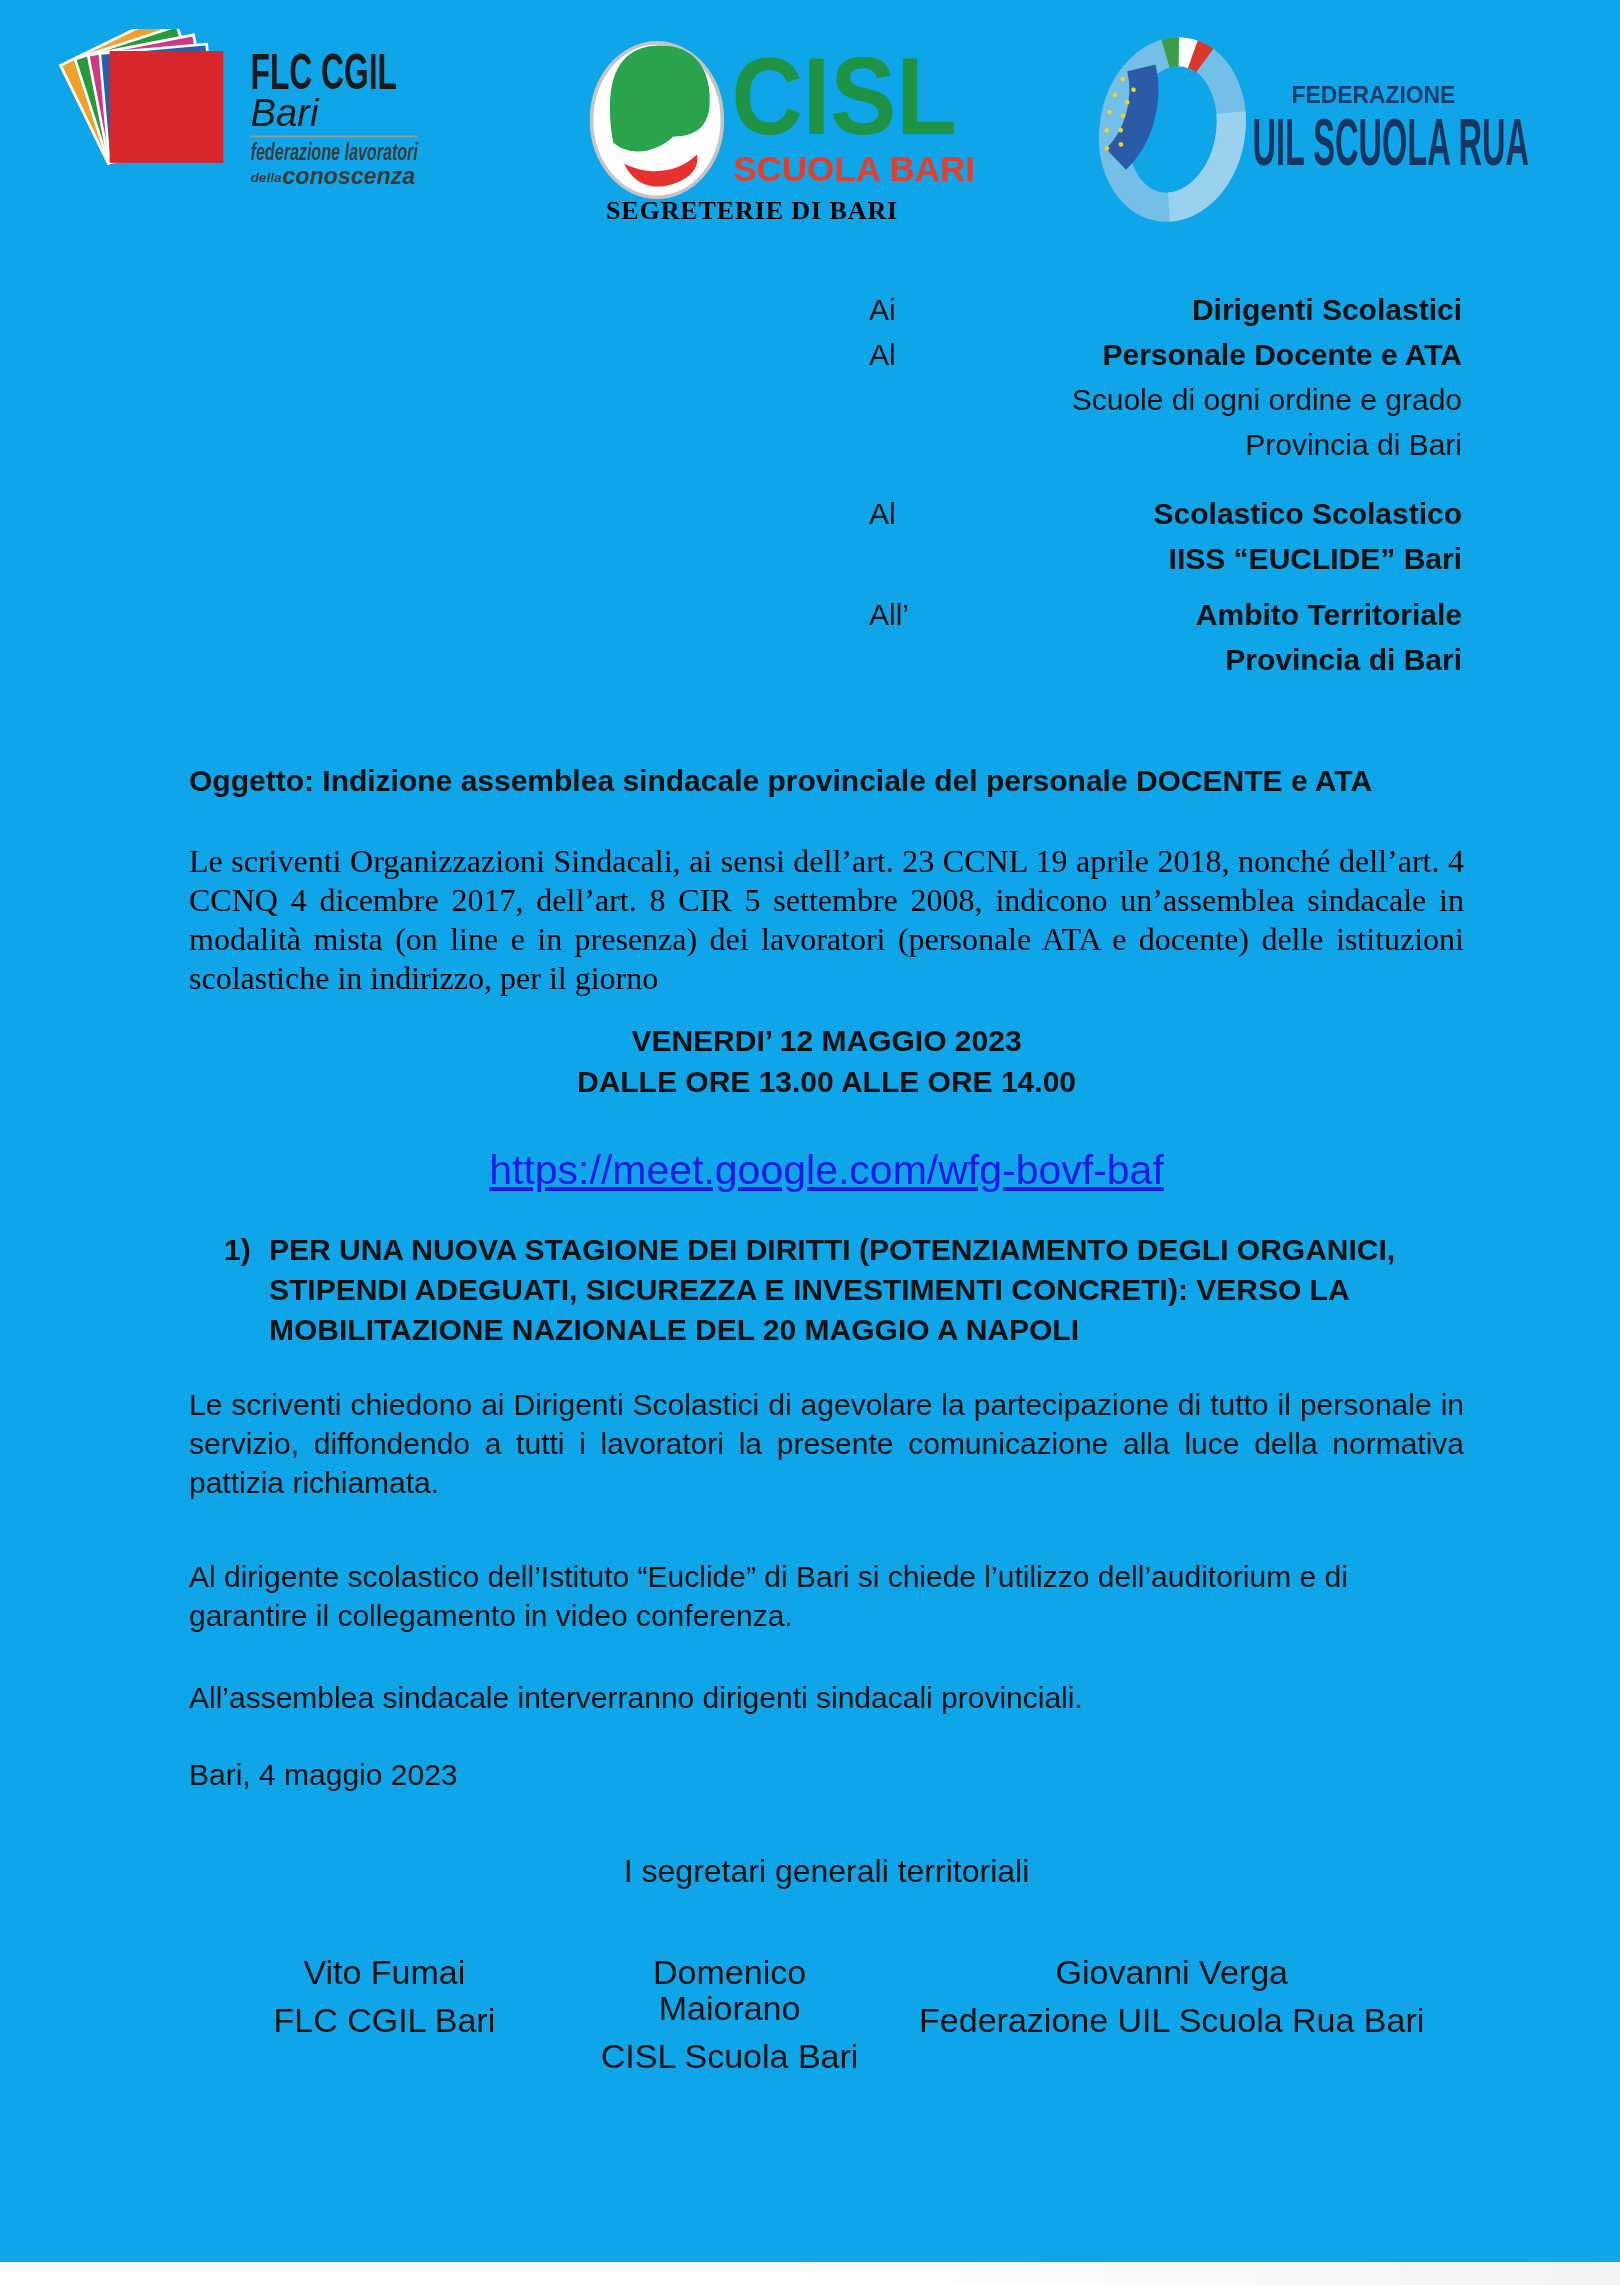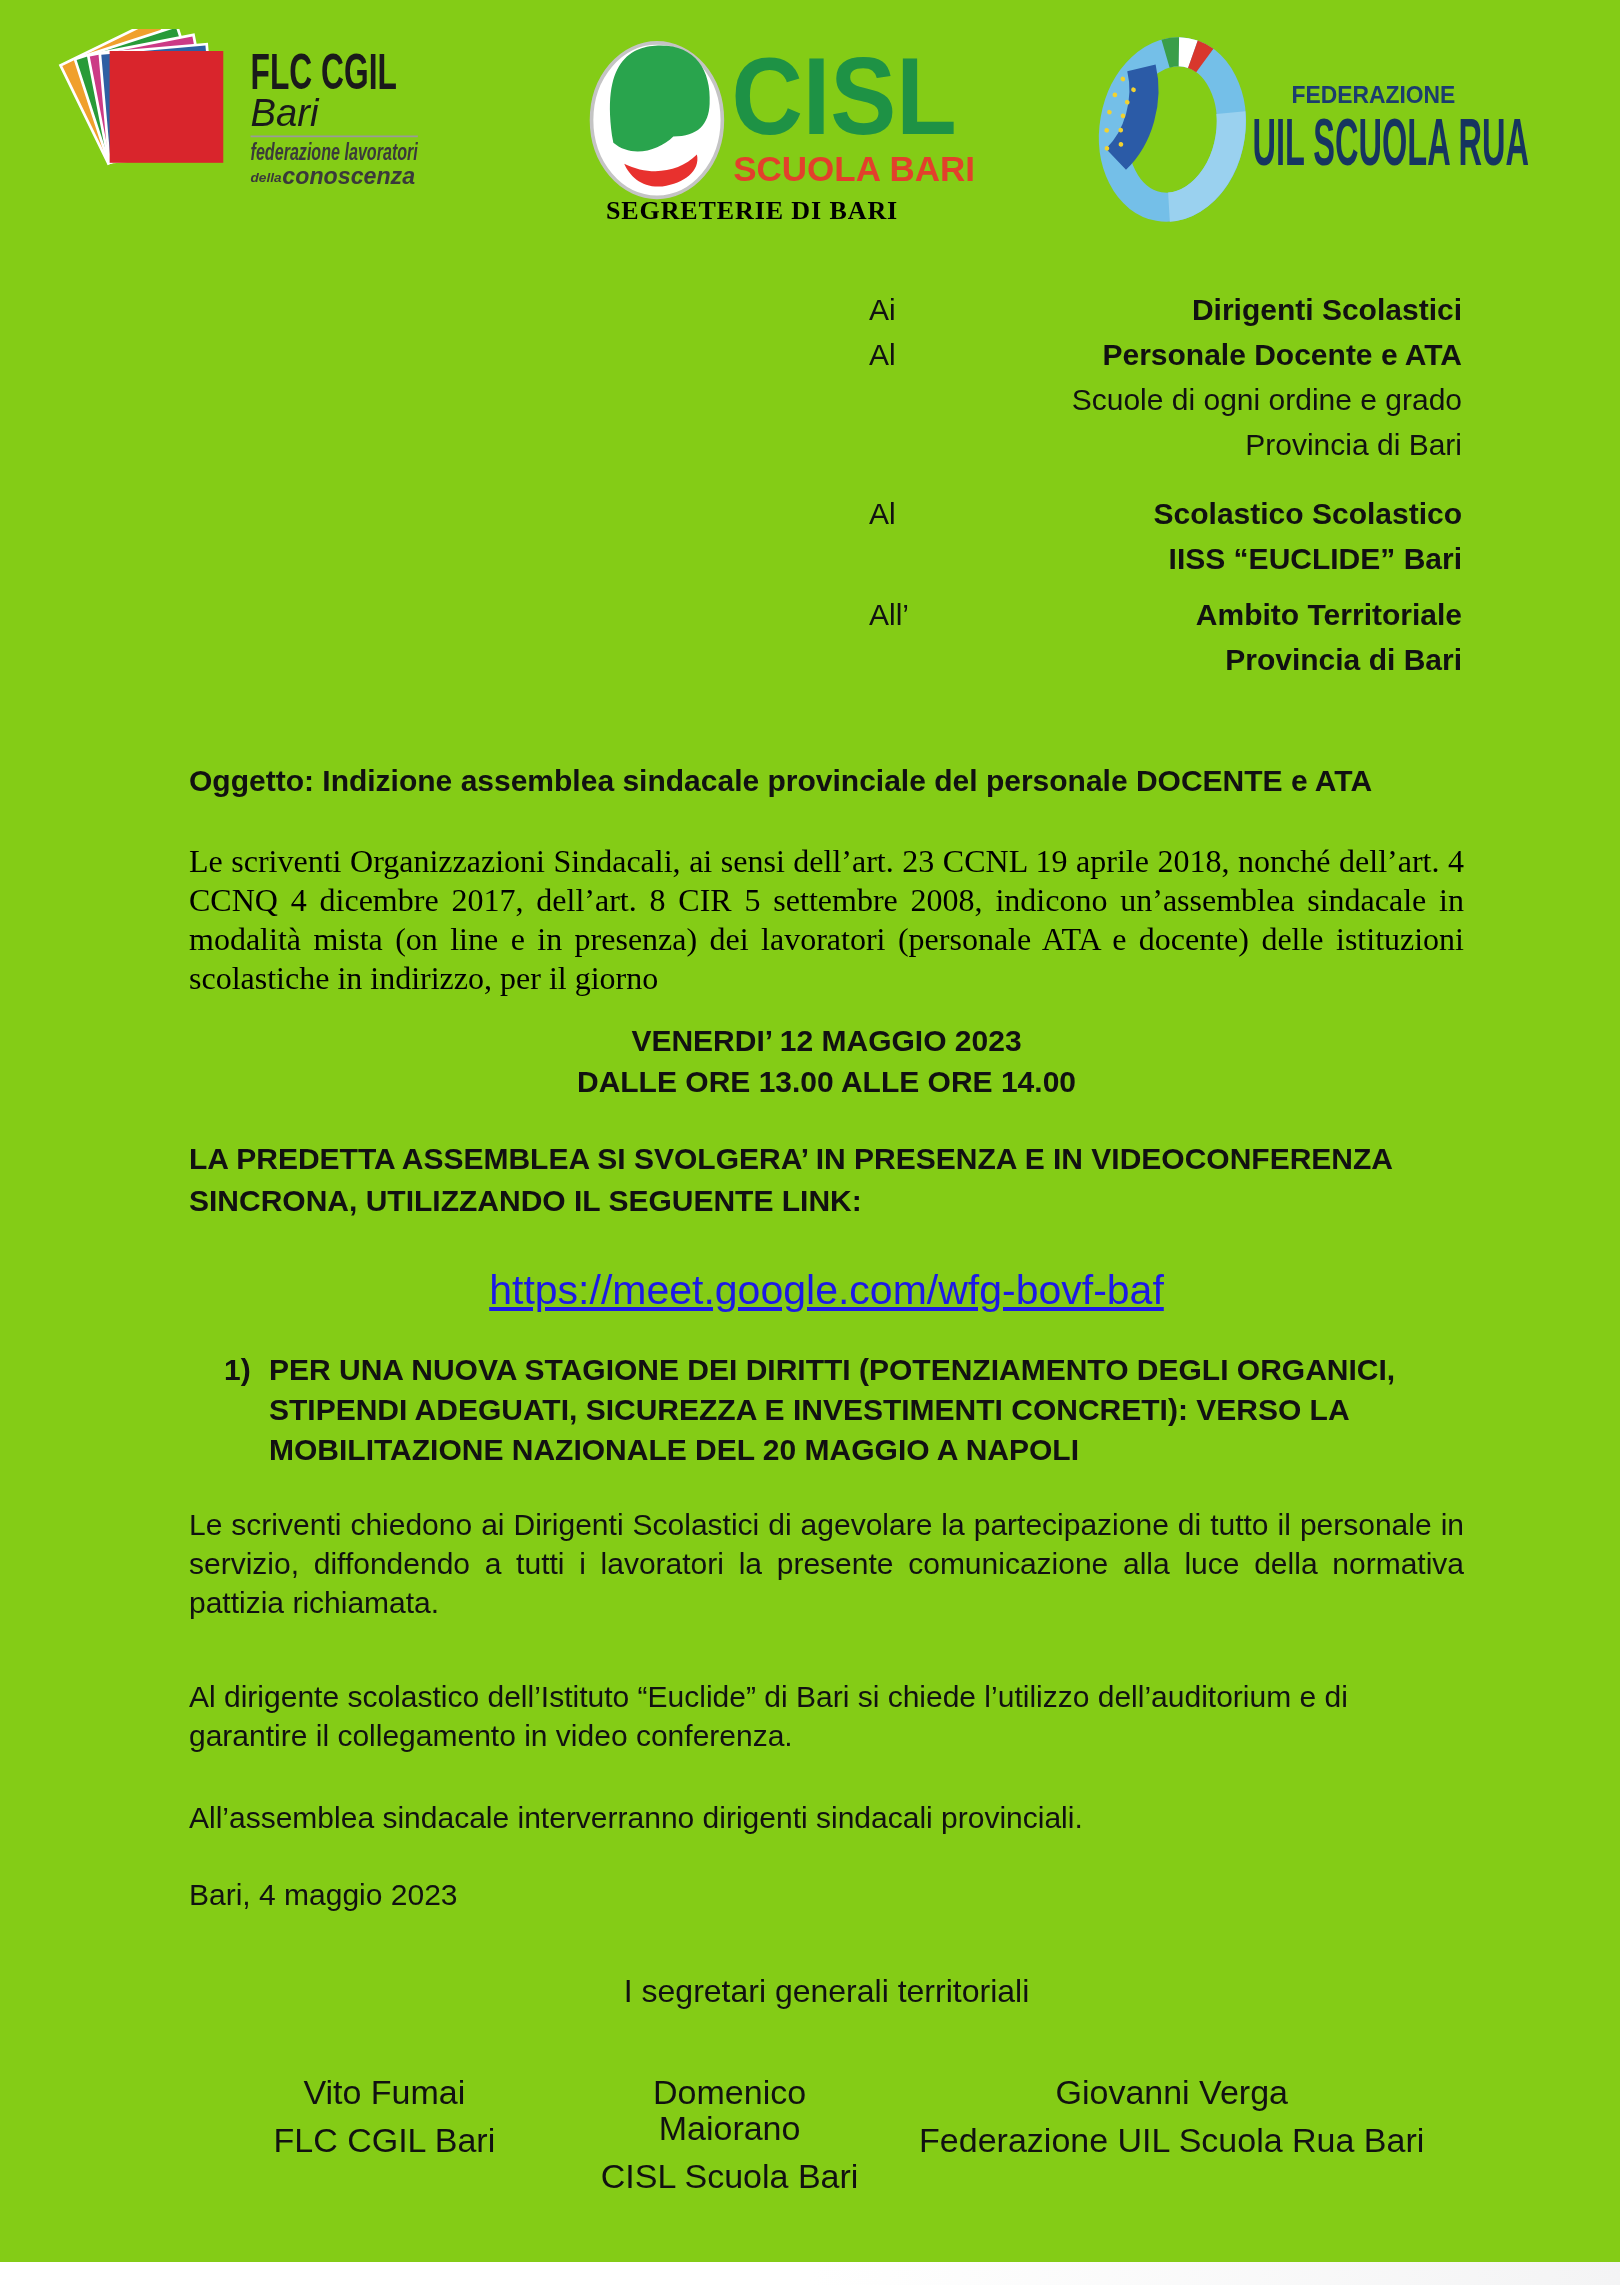--- a/index.html
+++ b/index.html
@@ -1,17 +1,17 @@
 <!DOCTYPE html>
 <html style="font-size:14.5px"><head>
 <meta charset="utf-8">
 <style>
   html,body { margin:0; padding:0; background:#fff; }
   .page {
-    position:relative; width:1620px; height:2286px; background:#84cc16;
+    position:relative; width:1620px; height:2286px; background:#0ea5e9;
     font-family:"Liberation Sans", sans-serif; color:#111; overflow:hidden;
   }
   
   .header { position:relative; height:245px; }
   .logo { position:absolute; }
   .logo-flc  { left:56px;   top:29px; }
   .logo-cisl { left:577px;  top:20px; }
   .logo-uil  { left:1086px; top:33px; }
   .doc-title {
     position:absolute; top:196px; left:0; width:100%; text-align:center;
@@ -160,21 +160,20 @@
 
     <div class="subject">Oggetto: Indizione assemblea sindacale provinciale del personale DOCENTE e ATA</div>
 
     <div class="p-serif">Le scriventi Organizzazioni Sindacali, ai sensi dell’art. 23 CCNL 19 aprile 2018, nonché dell’art. 4 CCNQ 4 dicembre 2017, dell’art. 8 CIR 5 settembre 2008, indicono un’assemblea sindacale in modalità mista (on line e in presenza) dei lavoratori (personale ATA e docente) delle istituzioni scolastiche in indirizzo, per il giorno</div>
 
     <div class="dates">
       <div>VENERDI’ 12 MAGGIO 2023</div>
       <div>DALLE ORE 13.00 ALLE ORE 14.00</div>
     </div>
 
-    <div class="notice">LA PREDETTA ASSEMBLEA SI SVOLGERA’ IN PRESENZA E IN VIDEOCONFERENZA SINCRONA, UTILIZZANDO IL SEGUENTE LINK:</div>
 
     <div class="link-row">
       <a href="#">https://meet.google.com/wfg-bovf-baf</a>
     </div>
 
     <div class="item">
       <span class="item-marker">1)</span>
       <span class="item-text">PER UNA NUOVA STAGIONE DEI DIRITTI (POTENZIAMENTO DEGLI ORGANICI, STIPENDI ADEGUATI, SICUREZZA E INVESTIMENTI CONCRETI): VERSO LA MOBILITAZIONE NAZIONALE DEL 20 MAGGIO A NAPOLI</span>
     </div>
 

